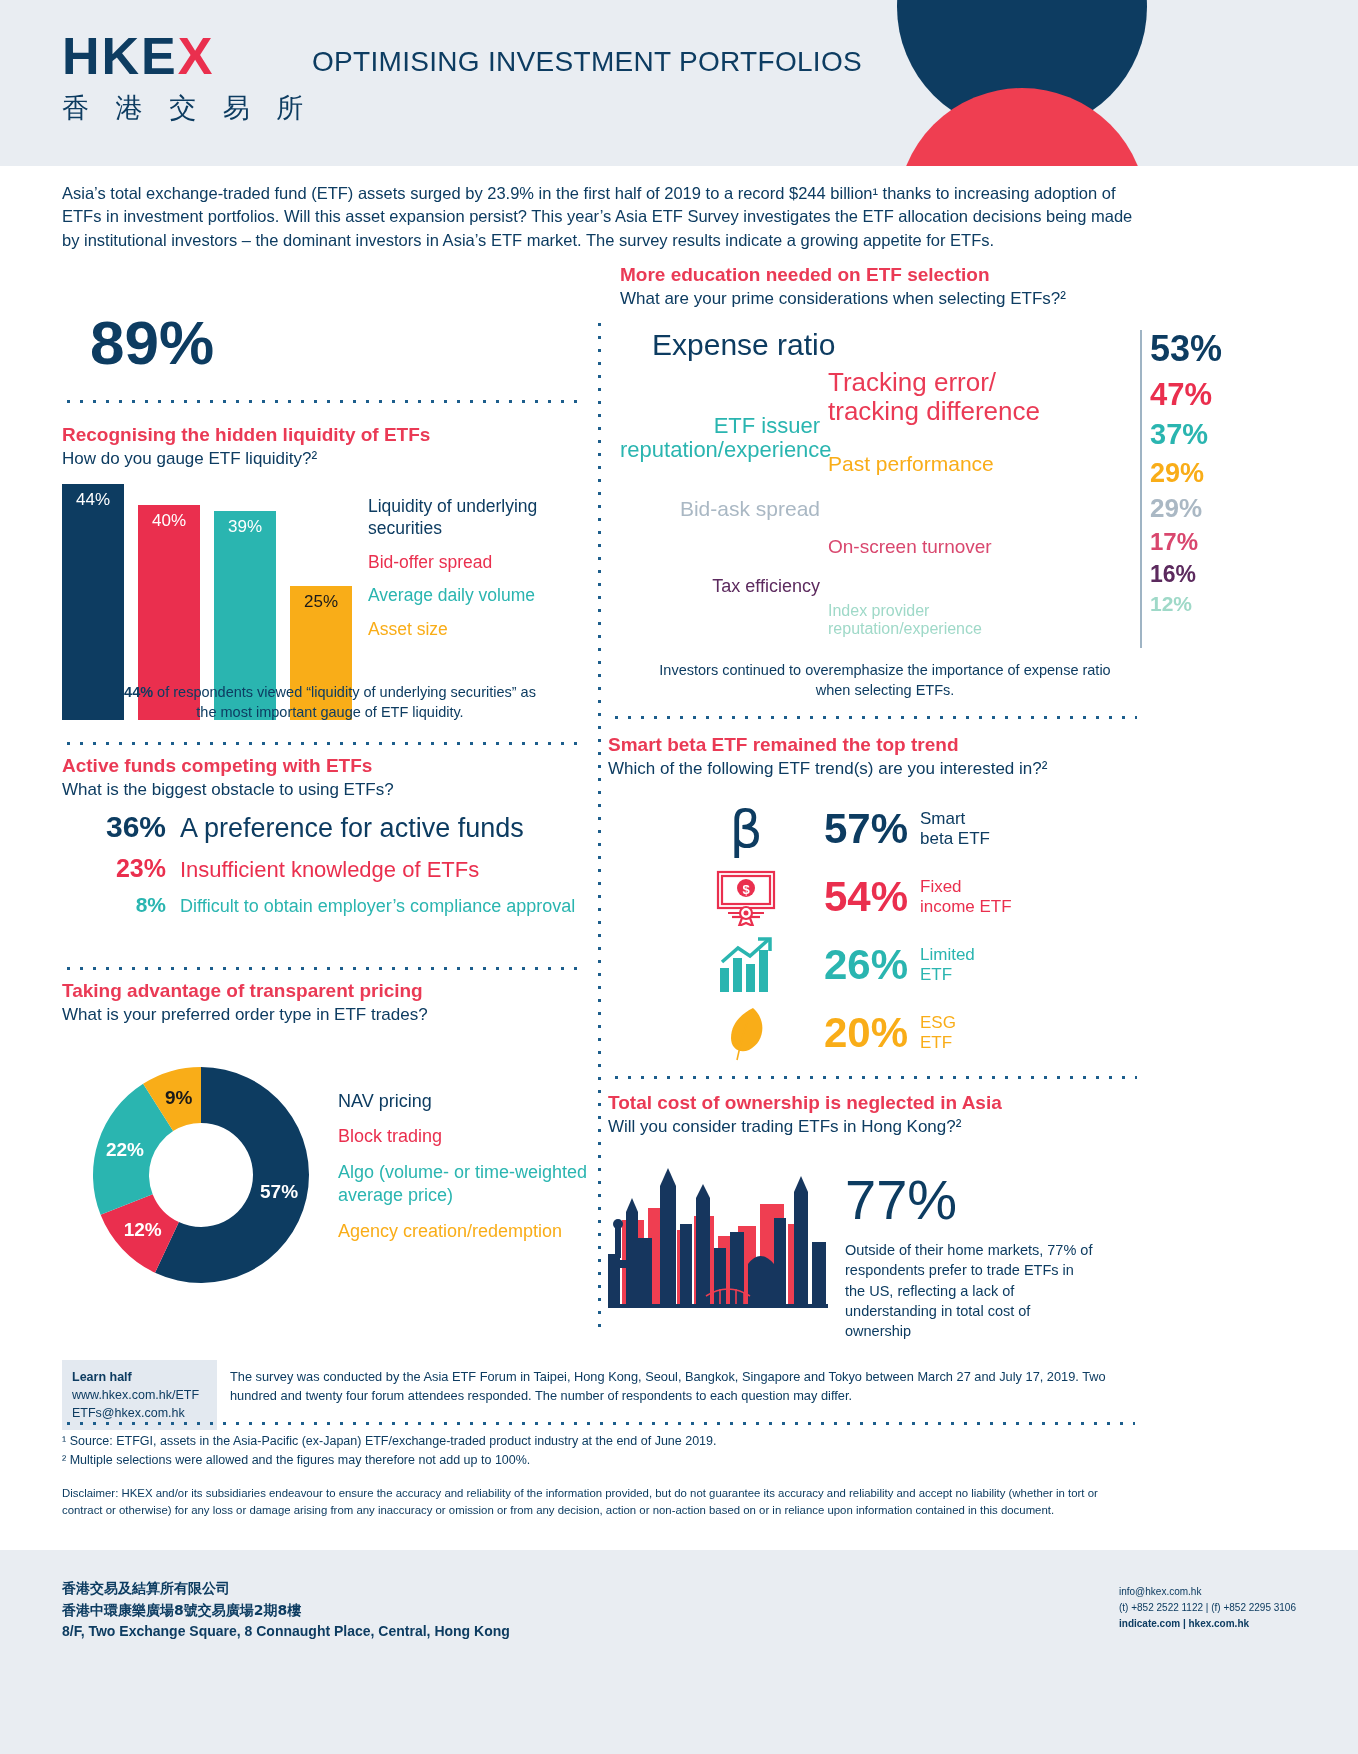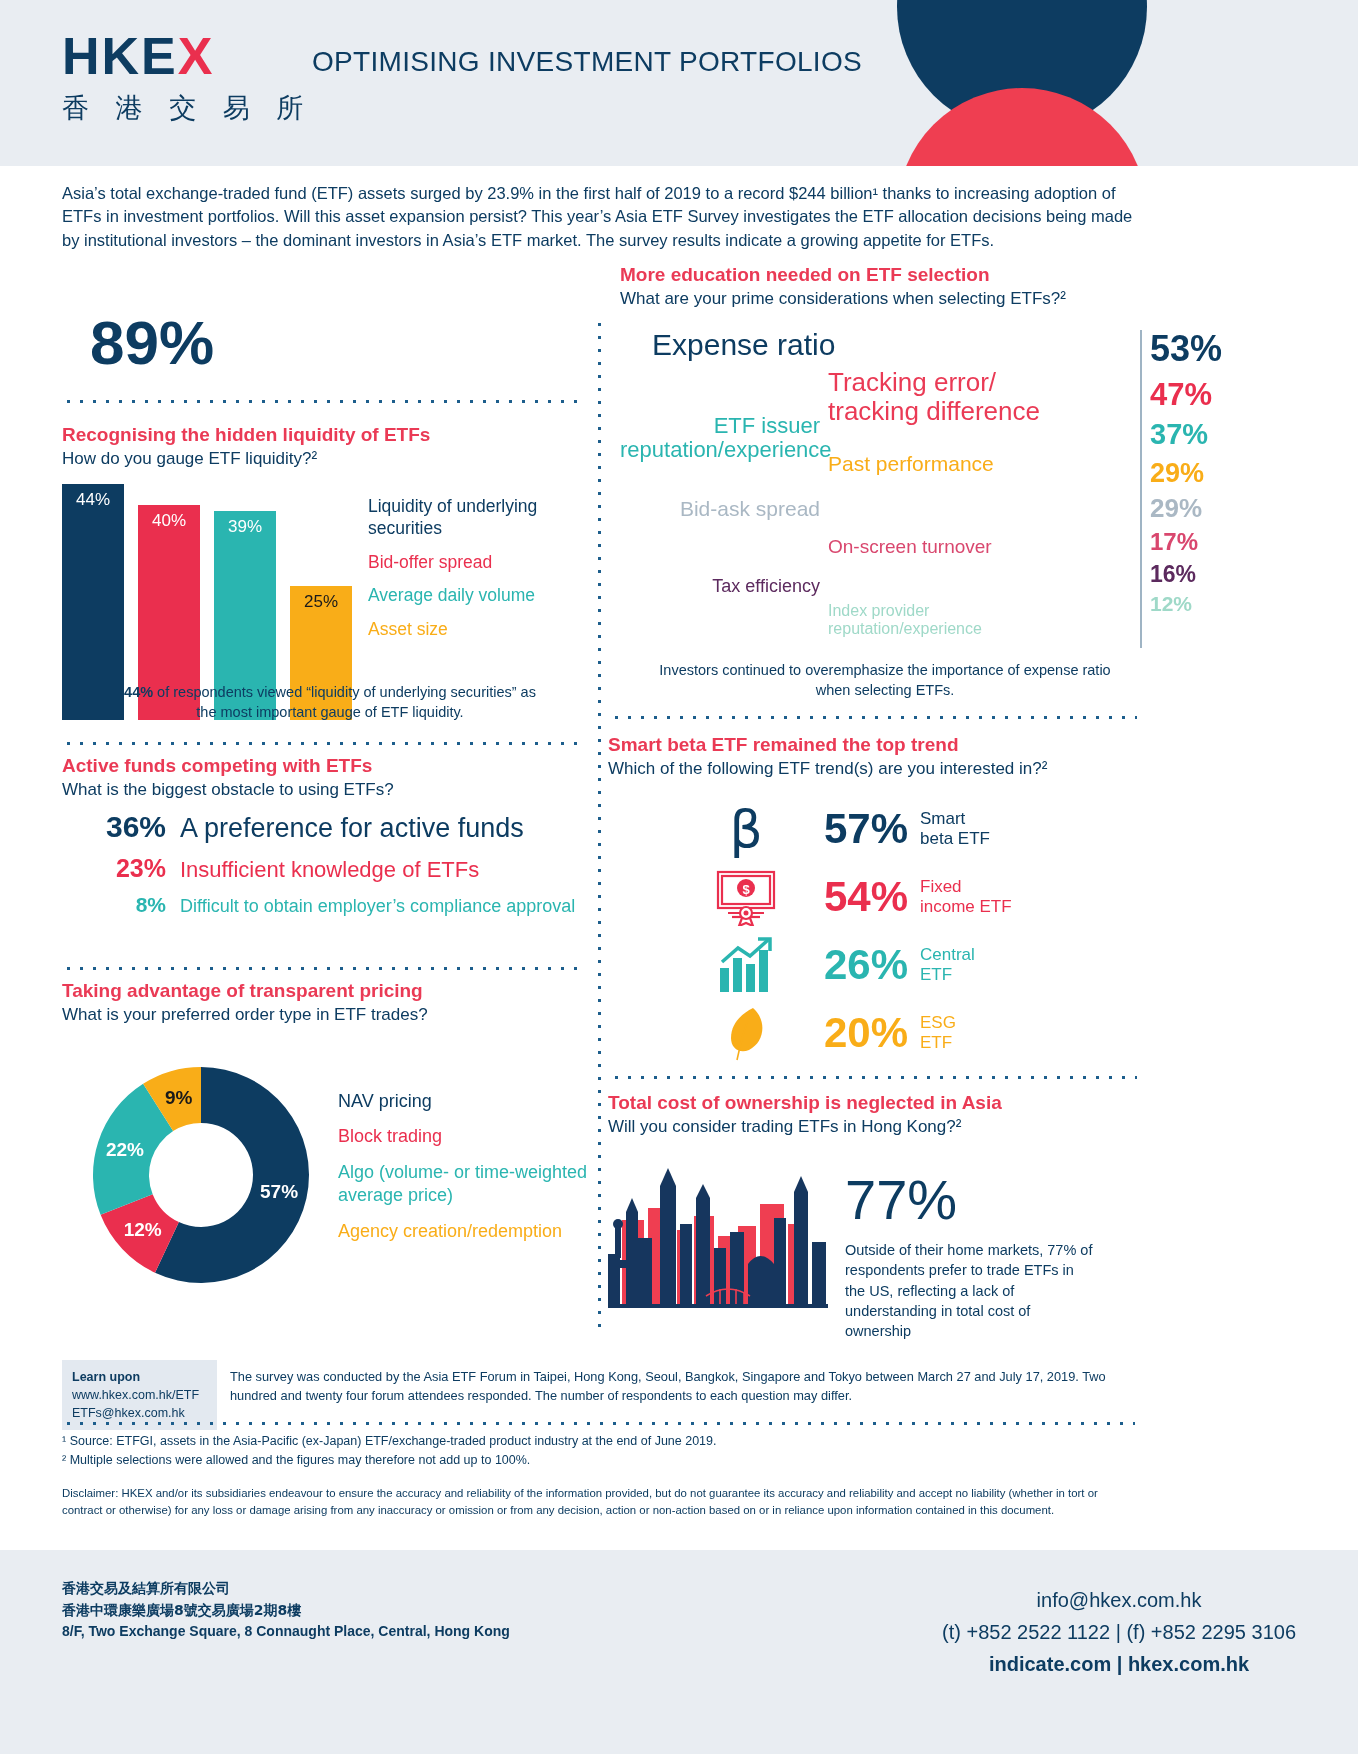--- a/index.html
+++ b/index.html
@@ -85,21 +85,21 @@
 
   
   #learnbox{position:absolute;left:62px;top:1360px;width:155px;background:#e3e9f0;padding:8px 10px;font-size:12.5px;line-height:1.45;color:#0d3c61;}
   #learnbox .b{font-weight:bold;}
   #surveytxt{position:absolute;left:230px;top:1368px;width:905px;font-size:12.8px;line-height:1.45;color:#0d3c61;}
   #fsep{position:absolute;left:62px;top:1422px;width:1073px;}
   #notes{position:absolute;left:62px;top:1432px;width:1073px;font-size:12.5px;line-height:1.55;color:#0d3c61;}
   #disc{position:absolute;left:62px;top:1485px;width:1073px;font-size:11.4px;line-height:1.45;color:#0d3c61;}
   #footbar{position:absolute;left:0;top:1550px;width:1358px;height:204px;background:#e9edf2;}
   #addr{position:absolute;left:62px;top:1578px;font-size:14px;line-height:1.55;color:#0d3c61;font-weight:bold;}
-  #contact{position:absolute;right:62px;top:1584px;text-align:center;font-size:20px;line-height:1.6;color:#0d3c61;}
+  #contact{position:absolute;right:62px;top:1584px;text-align:left;font-size:10px;line-height:1.6;color:#0d3c61;}
   #contact .bold{font-weight:bold;}
 </style>
 </head>
 <body>
 
 <div id="header">
   <div id="hdr-circle-navy"></div>
   <div id="hdr-circle-red"></div>
   <div id="logo">
     <div id="logo-mark">
@@ -272,21 +272,21 @@
             <rect x="6" y="32" width="9" height="24"></rect>
             <rect x="19" y="22" width="9" height="34"></rect>
             <rect x="32" y="28" width="9" height="28"></rect>
             <rect x="45" y="14" width="9" height="42"></rect>
           </g>
           <path d="M8 26 L24 12 L36 20 L54 4" stroke="#2ab5b0" stroke-width="3.5" fill="none"></path>
           <path d="M44 3 h12 v12" stroke="#2ab5b0" stroke-width="3.5" fill="none"></path>
         </svg>
       </div>
       <div class="tr-pct" style="color: rgb(42, 181, 176);">26%</div>
-      <div class="tr-lbl" style="color: rgb(42, 181, 176); white-space: pre-line;">Central
+      <div class="tr-lbl" style="color: rgb(42, 181, 176); white-space: pre-line;">Limited
 ETF</div>
     </div>
     <div class="tr-row">
       <div class="tr-ic">
         <svg width="54" height="58" viewBox="0 0 54 58">
           <path d="M34 4 C48 16 46 38 30 46 C20 50 12 44 12 34 C12 20 22 10 34 4 Z" fill="#f9ad18"></path>
           <path d="M34 6 C26 20 22 38 18 56" stroke="#f9ad18" stroke-width="1.6" fill="none"></path>
         </svg>
       </div>
       <div class="tr-pct" style="color: rgb(249, 173, 24);">20%</div>
@@ -339,21 +339,21 @@
   </g>
 </svg>
 </div>
 
 <div id="s77">
   <div id="s77-num">77%</div>
   <div id="s77-txt">Outside of their home markets, 77% of respondents prefer to trade ETFs in the US, reflecting a lack of understanding in total cost of ownership</div>
 </div>
 
 <div id="learnbox">
-  <div class="b">Learn upon</div>
+  <div class="b">Learn half</div>
   <div>www.hkex.com.hk/ETF</div>
   <div>ETFs@hkex.com.hk</div>
 </div>
 <div id="surveytxt">The survey was conducted by the Asia ETF Forum in Taipei, Hong Kong, Seoul, Bangkok, Singapore and Tokyo between March 27 and July 17, 2019. Two hundred and twenty four forum attendees responded. The number of respondents to each question may differ.</div>
 
 <div class="hsep" id="fsep"></div>
 
 <div id="notes">
   <div>¹ Source: ETFGI, assets in the Asia-Pacific (ex-Japan) ETF/exchange-traded product industry at the end of June 2019.</div>
   <div>² Multiple selections were allowed and the figures may therefore not add up to 100%.</div>

